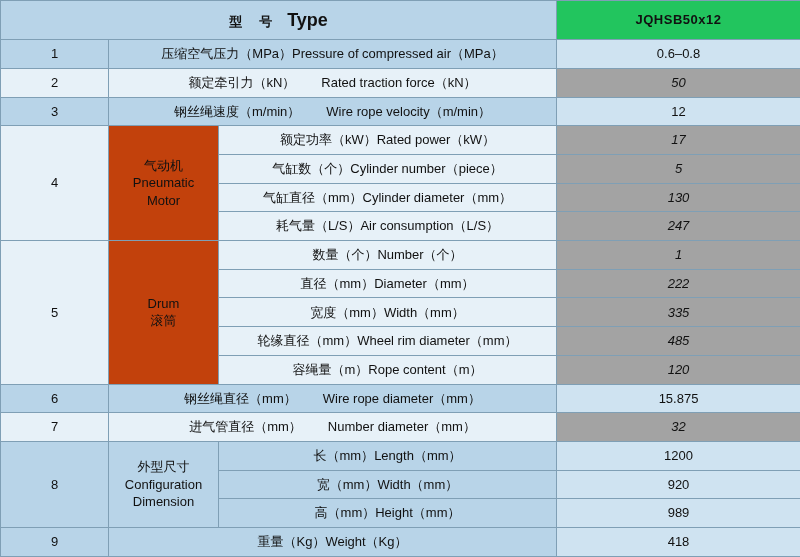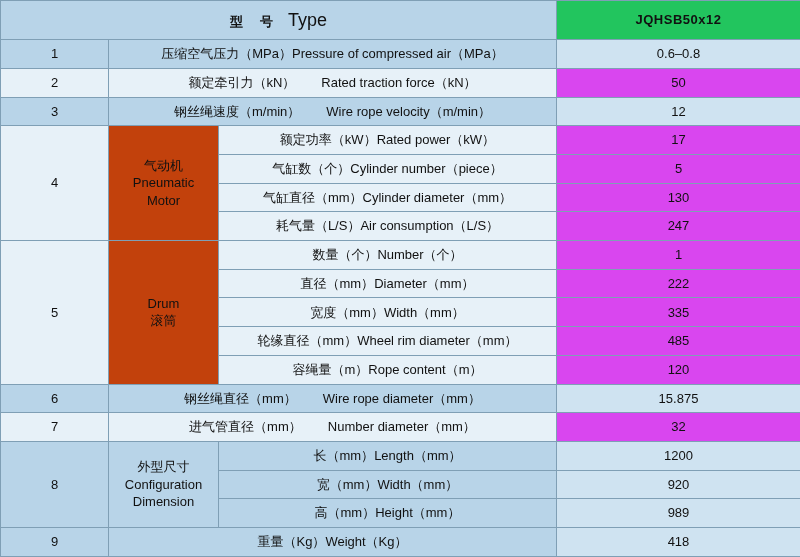--- a/index.html
+++ b/index.html
@@ -34,42 +34,43 @@
   col.c-desc   { width: 338px; }
   col.c-val    { width: 244px; }
 
   .hdr {
     background: #b8d4e8;
     font-size: 19px;
     font-weight: bold;
     letter-spacing: 2px;
   }
   .hdr .en {
-    font-weight: normal;
+    font-weight: bold;
     letter-spacing: 0;
     font-size: 18px;
     margin-left: 13px;
   }
   .hdr-val {
     background: #22c55e;
     font-size: 16px;
     font-weight: bold;
     letter-spacing: 0.5px;
   }
   .band {
     background: #b8d4e8;
   }
   .band-val {
     background: #cfe3f1;
   }
   .plain {
     background: #e7f1f8;
   }
   .plain-val {
-    background: #d946ef;
+    background: #a3a3a3;
+    font-style: italic;
   }
   .grp {
     background: #c2410c;
     font-size: 13px;
     line-height: 1.5;
   }
   .numcell {
     font-size: 14px;
   }
   .desc-split {

